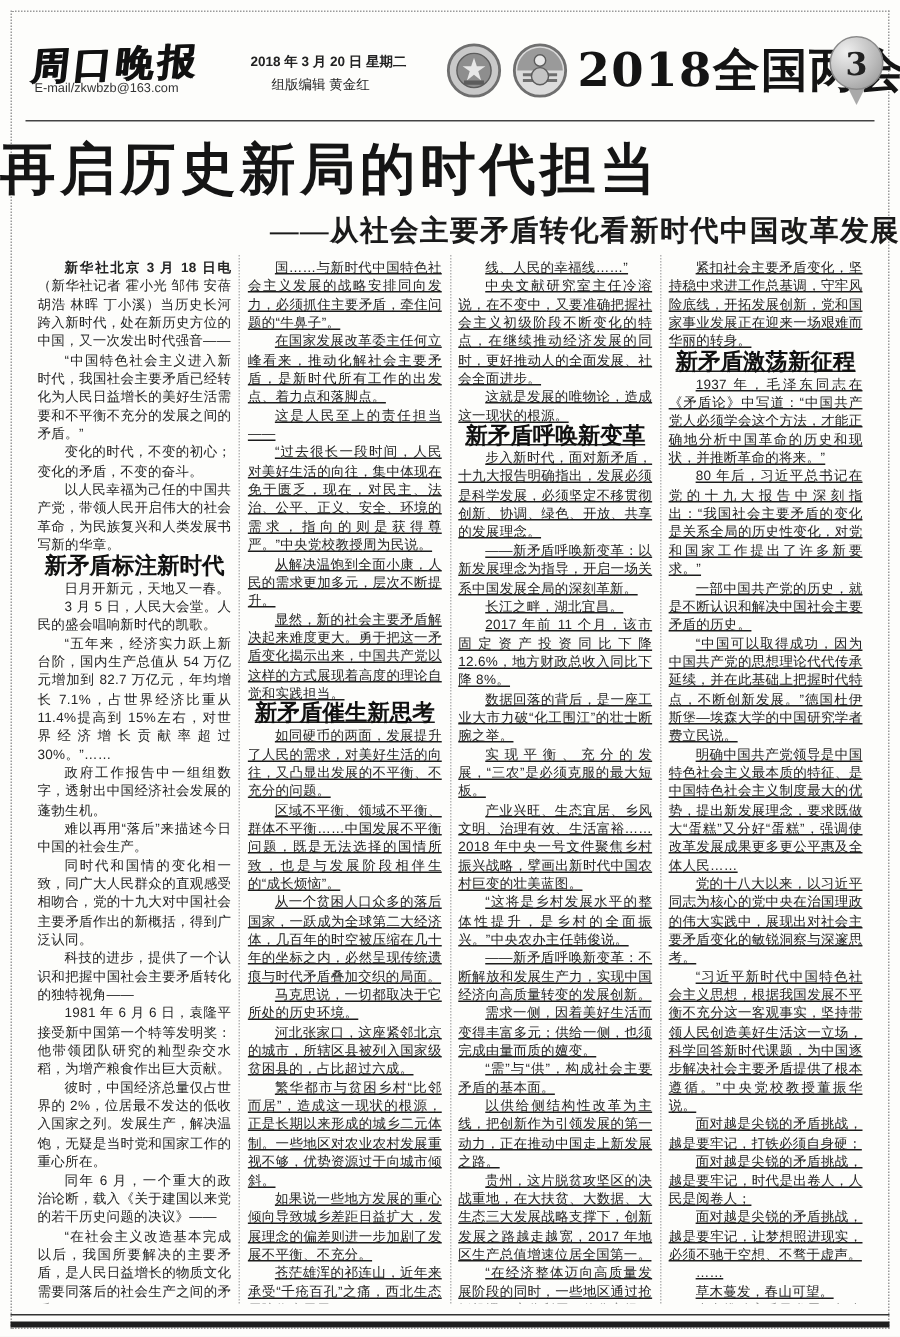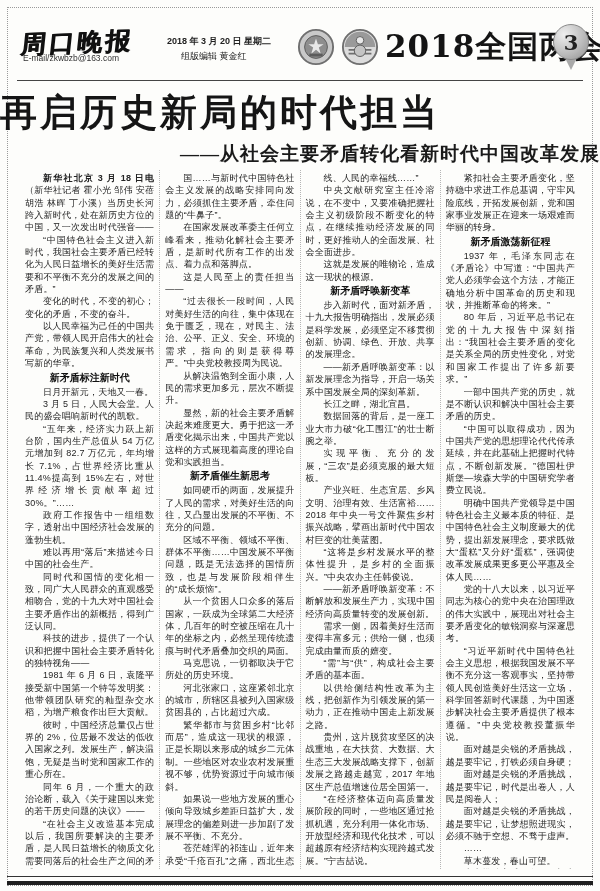--- a/index.html
+++ b/index.html
@@ -30,25 +30,25 @@
 
   
   .headline{position:absolute;left:0;right:0;top:88px;text-align:left;
     font-size:37px;font-weight:900;letter-spacing:3px;color:#151515;font-family:"Liberation Sans",sans-serif;}
   .subtitle{position:absolute;left:0;right:0;top:141px;text-align:right;
     font-family:"Liberation Serif",serif;font-size:19px;font-weight:700;letter-spacing:1px;color:#1a1a1a;}
 
   
   .cols{position:absolute;left:20px;right:20px;top:170px;bottom:22px;display:flex;}
   .col{flex:1 1 0;overflow:hidden;padding:2px 5px 0 5px;}
-  .col + .col{border-left:1px dotted #b5b5b5;}
+  .col + .col{border-left:1px dotted #b5b5b5;text-decoration:underline;}
   .para{margin:0;font-size:9px;line-height:12.35px;text-align:justify;text-indent:2em;
     color:#242424;letter-spacing:0.2px;}
   .para b{font-weight:bold;}
-  .subhead{margin:1px 0;font-size:10px;line-height:14px;font-weight:bold;text-align:center;
+  .subhead{margin:1px 0;font-size:15px;line-height:14px;font-weight:bold;text-align:center;
     text-indent:0;color:#111;}
 
   .bottom-rule{position:absolute;left:7px;right:7px;bottom:6px;height:8px;border-top:1px solid #333;}
   .bottom-rule::after{content:"";position:absolute;left:0;right:0;bottom:0;height:4px;background:#1e1e1e;}
 </style>
 </head>
 <body>
 
 <div class="page">
   <div class="frame"></div>
@@ -126,20 +126,21 @@
         <p class="para">苍茫雄浑的祁连山，近年来承受“千疮百孔”之痛，西北生态屏障伤痕累累。</p>
       </div>
     <div class="col">
         <p class="para">线、人民的幸福线……”</p>
         <p class="para">中央文献研究室主任冷溶说，在不变中，又要准确把握社会主义初级阶段不断变化的特点，在继续推动经济发展的同时，更好推动人的全面发展、社会全面进步。</p>
         <p class="para">这就是发展的唯物论，造成这一现状的根源。</p>
         <p class="subhead">新矛盾呼唤新变革</p>
         <p class="para">步入新时代，面对新矛盾，十九大报告明确指出，发展必须是科学发展，必须坚定不移贯彻创新、协调、绿色、开放、共享的发展理念。</p>
         <p class="para">——新矛盾呼唤新变革：以新发展理念为指导，开启一场关系中国发展全局的深刻革新。</p>
         <p class="para">长江之畔，湖北宜昌。</p>
+        <p class="para">2017 年前 11 个月，该市固定资产投资同比下降 12.6%，地方财政总收入同比下降 8%。</p>
         <p class="para">数据回落的背后，是一座工业大市力破“化工围江”的壮士断腕之举。</p>
         <p class="para">实现平衡、充分的发展，“三农”是必须克服的最大短板。</p>
         <p class="para">产业兴旺、生态宜居、乡风文明、治理有效、生活富裕……2018 年中央一号文件聚焦乡村振兴战略，擘画出新时代中国农村巨变的壮美蓝图。</p>
         <p class="para">“这将是乡村发展水平的整体性提升，是乡村的全面振兴。”中央农办主任韩俊说。</p>
         <p class="para">——新矛盾呼唤新变革：不断解放和发展生产力，实现中国经济向高质量转变的发展创新。</p>
         <p class="para">需求一侧，因着美好生活而变得丰富多元；供给一侧，也须完成由量而质的嬗变。</p>
         <p class="para">“需”与“供”，构成社会主要矛盾的基本面。</p>
         <p class="para">以供给侧结构性改革为主线，把创新作为引领发展的第一动力，正在推动中国走上新发展之路。</p>
         <p class="para">贵州，这片脱贫攻坚区的决战重地，在大扶贫、大数据、大生态三大发展战略支撑下，创新发展之路越走越宽，2017 年地区生产总值增速位居全国第一。</p>
         <p class="para">“在经济整体迈向高质量发展阶段的同时，一些地区通过抢抓机遇，充分利用一体化市场、开放型经济和现代化技术，可以超越原有经济结构实现跨越式发展。”宁吉喆说。</p>

